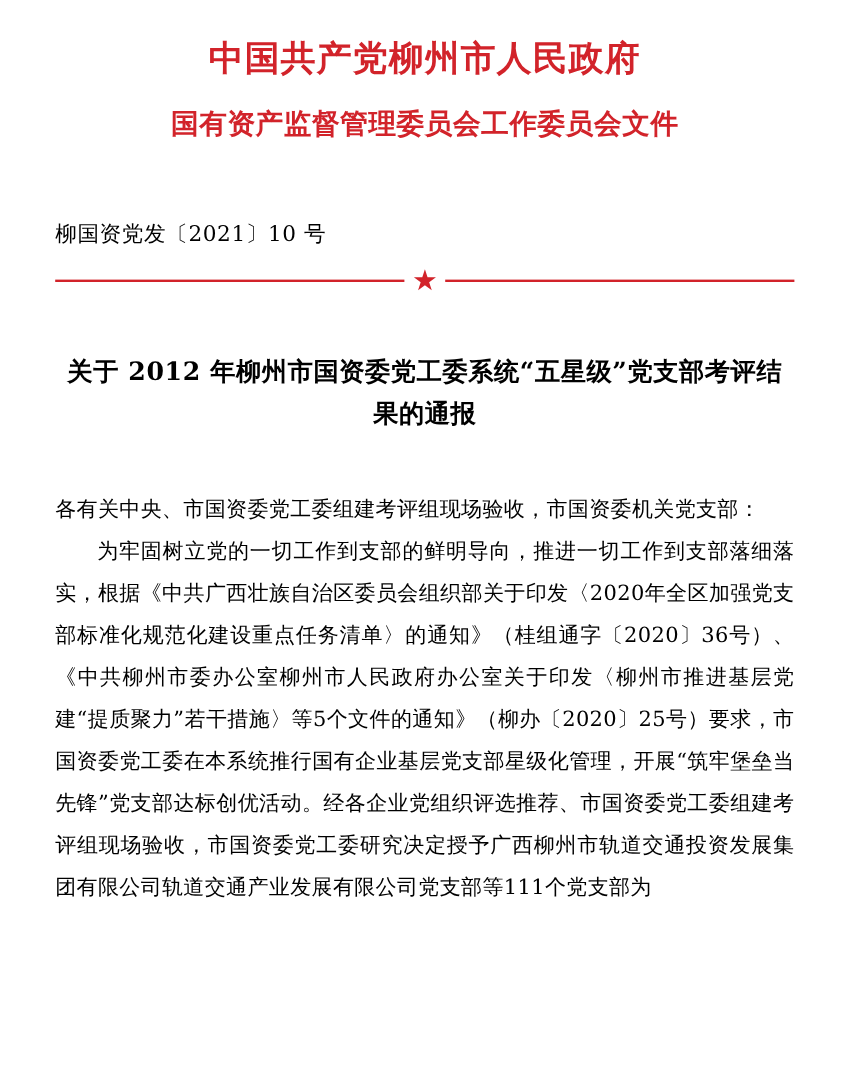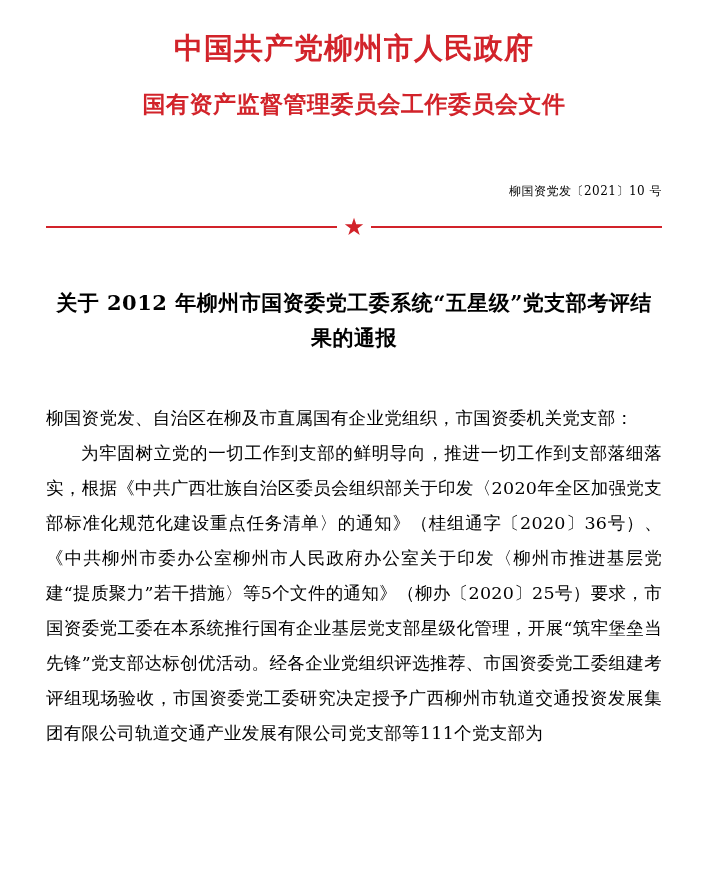--- a/index.html
+++ b/index.html
@@ -37,22 +37,22 @@
   .masthead-line2 {
     color: #d2232a;
     font-weight: bold;
     font-size: 23px;
     letter-spacing: 0.5px;
     line-height: 1.25;
     margin-top: 24px;
     white-space: nowrap;
   }
   .doc-number {
-    text-align: right;
-    font-size: 12px;
+    text-align: left;
+    font-size: 18px;
     margin-top: 64px;
     letter-spacing: 0.5px;
   }
   .rule-wrap {
     position: relative;
     margin-top: 16px;
     height: 26px;
   }
   .rule {
     position: absolute;
@@ -114,17 +114,17 @@
   <div class="doc-number">柳国资党发〔2021〕10 号</div>
 
   <div class="rule-wrap">
     <div class="rule"></div>
     <div class="star">★</div>
   </div>
 
   <div class="title">关于 2012 年柳州市国资委党工委系统“五星级”党支部考评结果的通报</div>
 
   <div class="body-text">
-    <p class="para">柳国资党发、自治区在柳及市直属国有企业党组织，市国资委机关党支部：</p>
+    <p class="para">各有关中央、市国资委党工委组建考评组现场验收，市国资委机关党支部：</p>
     <p class="para indent">为牢固树立党的一切工作到支部的鲜明导向，推进一切工作到支部落细落实，根据《中共广西壮族自治区委员会组织部关于印发〈2020年全区加强党支部标准化规范化建设重点任务清单〉的通知》（桂组通字〔2020〕36号）、《中共柳州市委办公室柳州市人民政府办公室关于印发〈柳州市推进基层党建“提质聚力”若干措施〉等5个文件的通知》（柳办〔2020〕25号）要求，市国资委党工委在本系统推行国有企业基层党支部星级化管理，开展“筑牢堡垒当先锋”党支部达标创优活动。经各企业党组织评选推荐、市国资委党工委组建考评组现场验收，市国资委党工委研究决定授予广西柳州市轨道交通投资发展集团有限公司轨道交通产业发展有限公司党支部等111个党支部为</p>
   </div>
 
 </div>
 
 </body></html>

